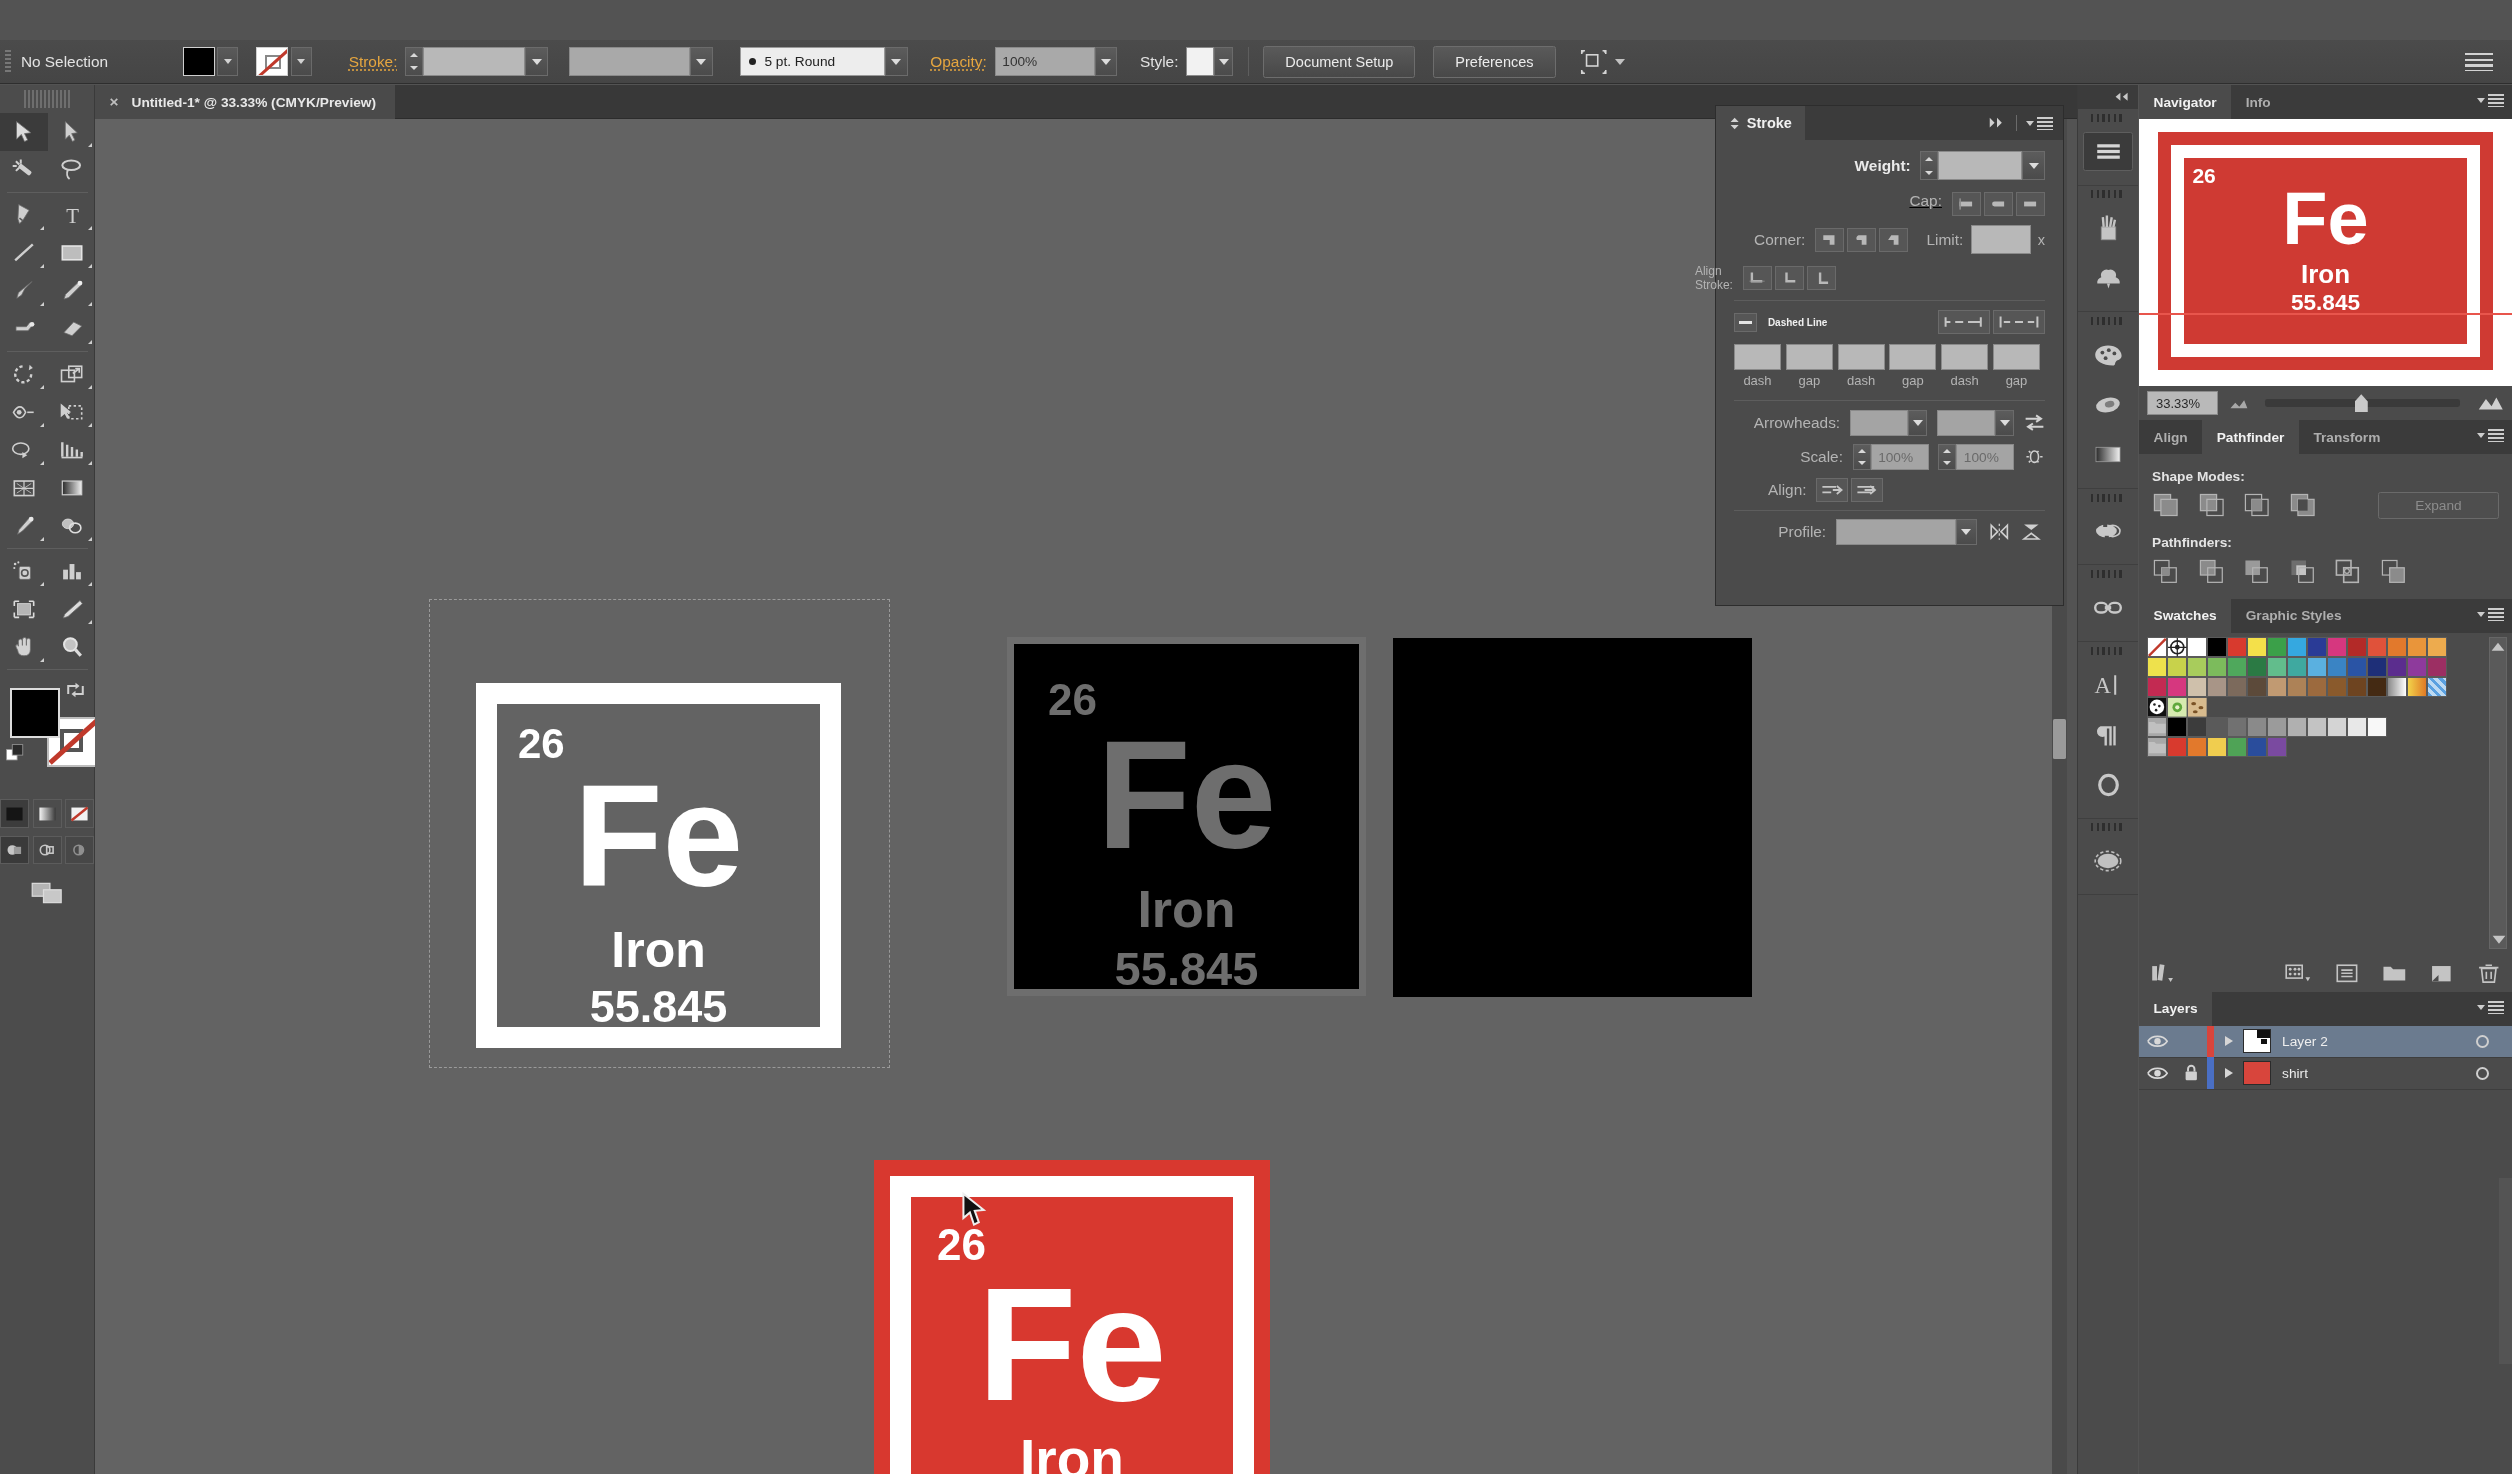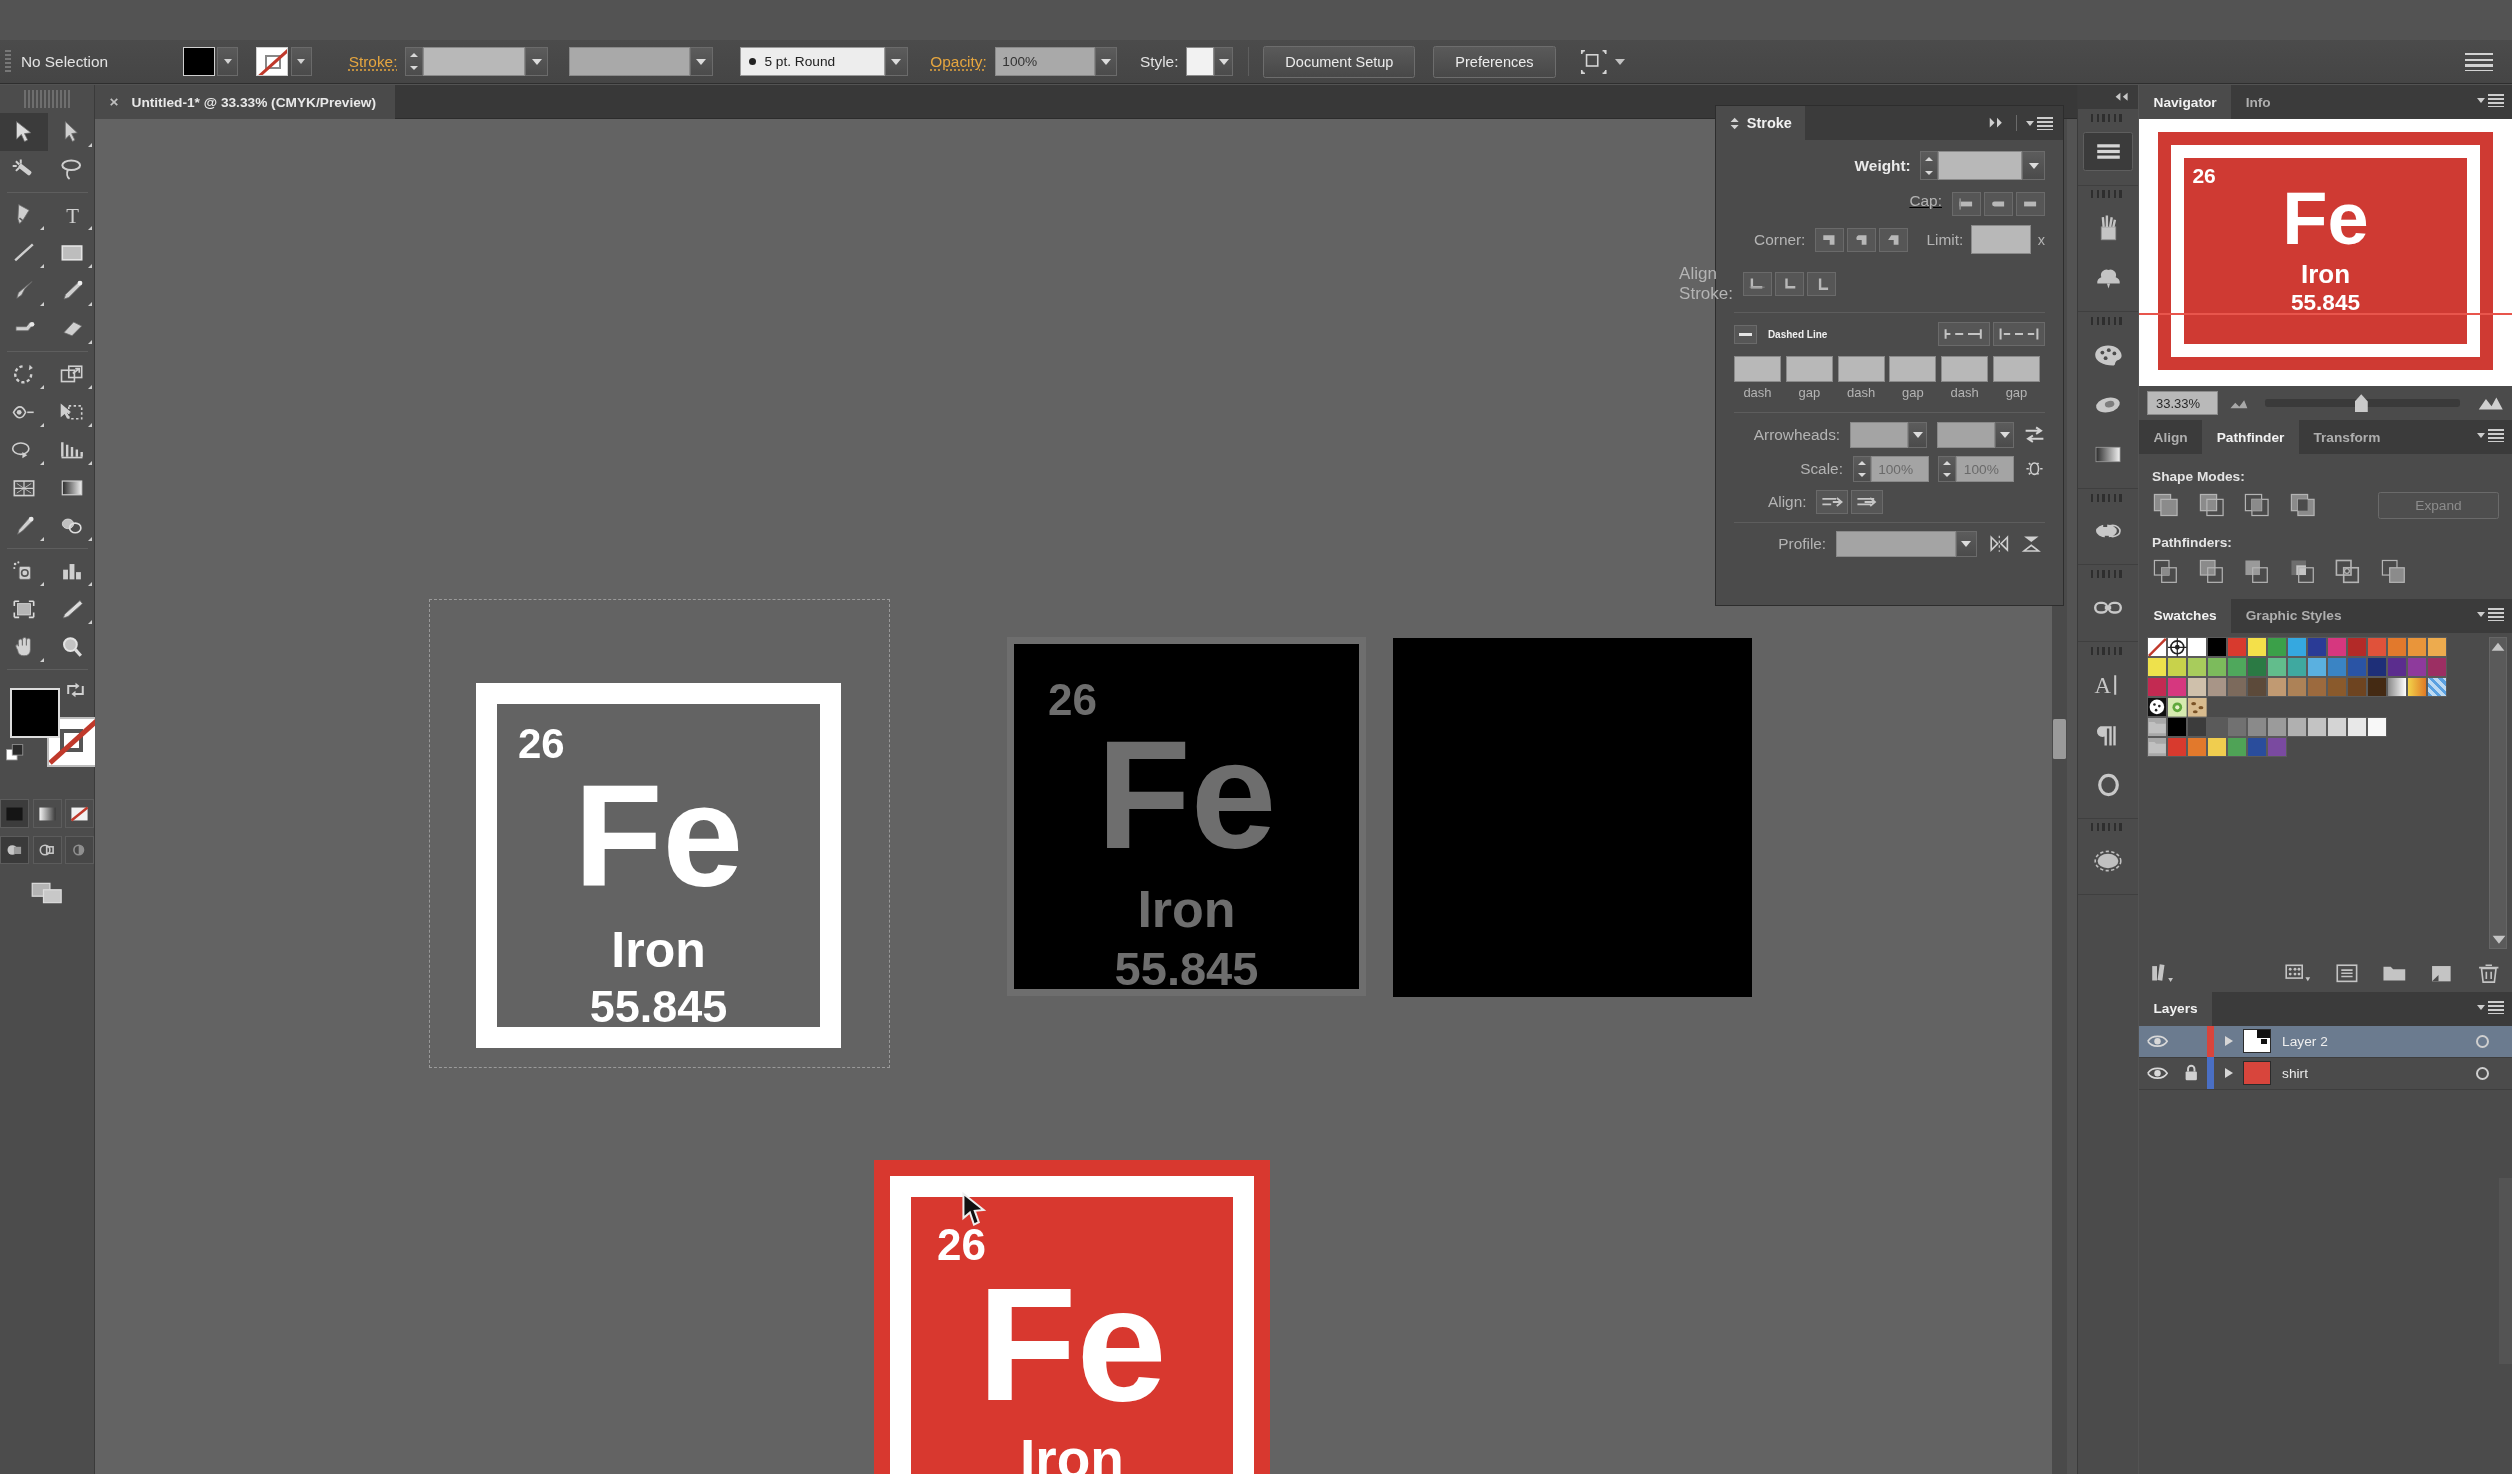--- a/index.html
+++ b/index.html
@@ -666,21 +666,21 @@
                 <path d="M9 4 L18 4 L18 16 L12 16 L12 10 L5 10 Z" fill="#b8b8b8"></path>
               </svg>
           </div>
         </div>
         <span style="color:#b4b4b4;font-size:15.4px;margin:0 8px 0 18px;">Limit:</span>
         <div class="fieldbox" style="width:60px;"></div>
         <span style="color:#b4b4b4;font-size:14.5px;margin-left:6.5px;">x</span>
       </div>
 
       <div style="display:flex;align-items:center;justify-content:flex-end;margin-bottom:8px;">
-        <span style="color:#b4b4b4;font-size:17px;margin-right:9.7px;">Align Stroke:</span>
+        <span style="color:#b4b4b4;font-size:12px;margin-right:9.7px;">Align Stroke:</span>
         <div style="display:flex;gap:3.2px;margin-right:209px;">
           <div style="width:29px;height:24px;background:#565656;border:0.8px solid #6a6a6a;display:flex;align-items:center;justify-content:center;">
             <svg width="19.4" height="16" viewBox="0 0 24 20">
                 <path d="M6 3 L6 14 L19 14" stroke="#b8b8b8" stroke-width="3" fill="none"></path>
                 <path d="M3 14 L22 14" stroke="#8e8e8e" stroke-width="1"></path>
               </svg>
           </div>
           <div style="width:29px;height:24px;background:#565656;border:0.8px solid #6a6a6a;display:flex;align-items:center;justify-content:center;">
             <svg width="19.4" height="16" viewBox="0 0 24 20">
                 <path d="M8 3 L8 14 L19 14" stroke="#b8b8b8" stroke-width="3" fill="none"></path>

